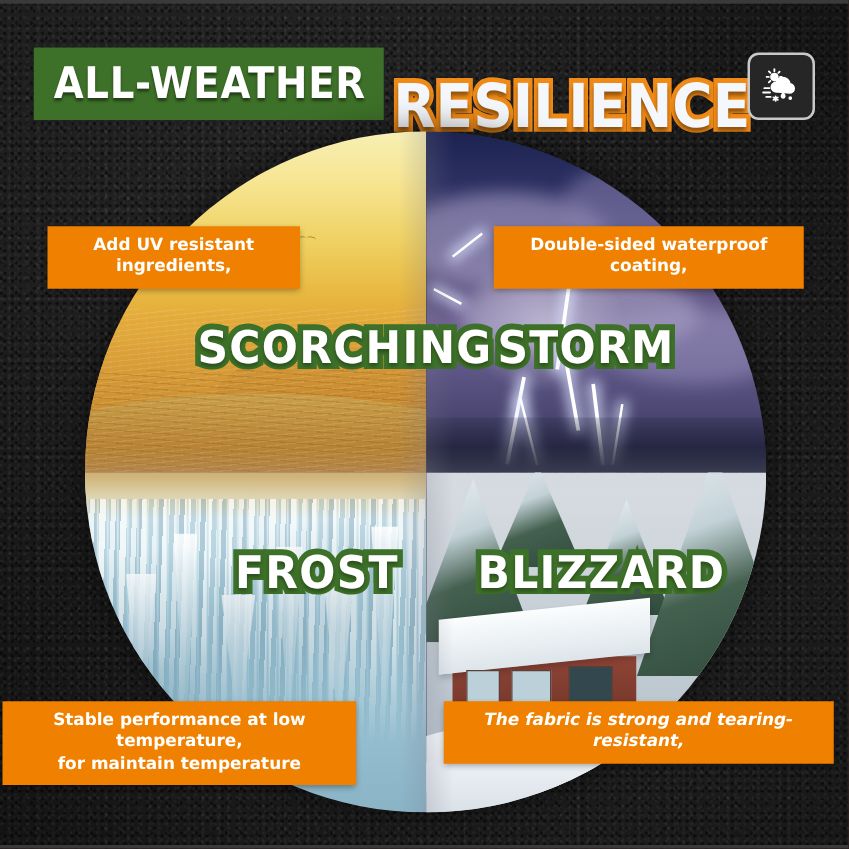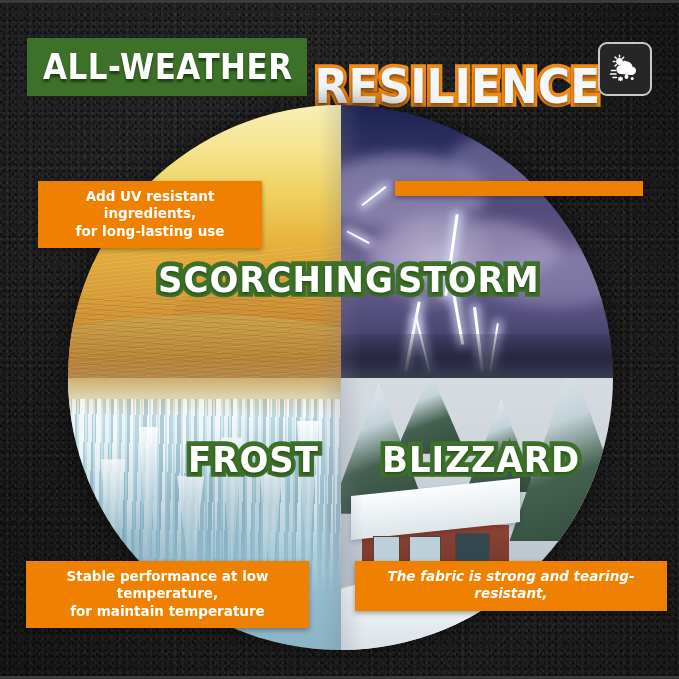--- a/index.html
+++ b/index.html
@@ -283,23 +283,23 @@
     color:#ffffff;
     font-size:13.5px;
     line-height:1.28;
     font-weight:bold;
     text-align:center;
     padding:7px 10px 8px;
     box-sizing:border-box;
     box-shadow:0 2px 5px rgba(0,0,0,.35);
     font-family:"DejaVu Sans",sans-serif;
   }
-  .co-tl{left:38px;top:181px;width:224px;}
+  .co-tl{left:38px;top:181px;width:202px;}
   .co-tr{left:395px;top:181px;width:248px;}
-  .co-bl{left:26px;top:561px;width:283px;}
+  .co-bl{left:2px;top:561px;width:283px;}
   .co-br{left:355px;top:561px;width:312px;font-style:italic;}
 
   
   .edge-top{position:absolute;left:0;top:0;width:100%;height:3px;background:#3a3a3a;}
   .edge-bottom{position:absolute;left:0;bottom:0;width:100%;height:3px;background:#3a3a3a;}
 </style>
 </head>
 <body>
 
 <div class="poster">
@@ -404,24 +404,24 @@
     <div class="seam-h"></div>
   </div>
 
   <div class="quad-title qt-scorching">SCORCHING</div>
   <div class="quad-title qt-storm">STORM</div>
   <div class="quad-title qt-frost">FROST</div>
   <div class="quad-title qt-blizzard">BLIZZARD</div>
 
   <div class="callout co-tl">
     <div>Add UV resistant ingredients,</div>
-    <div>for long-lasting use</div>
   </div>
 
   <div class="callout co-tr">
+    <div>Double-sided waterproof coating,</div>
   </div>
 
   <div class="callout co-bl">
     <div>Stable performance at low temperature,</div>
     <div>for maintain temperature</div>
   </div>
 
   <div class="callout co-br">
     <div>The fabric is strong and tearing-resistant,</div>
   </div>

